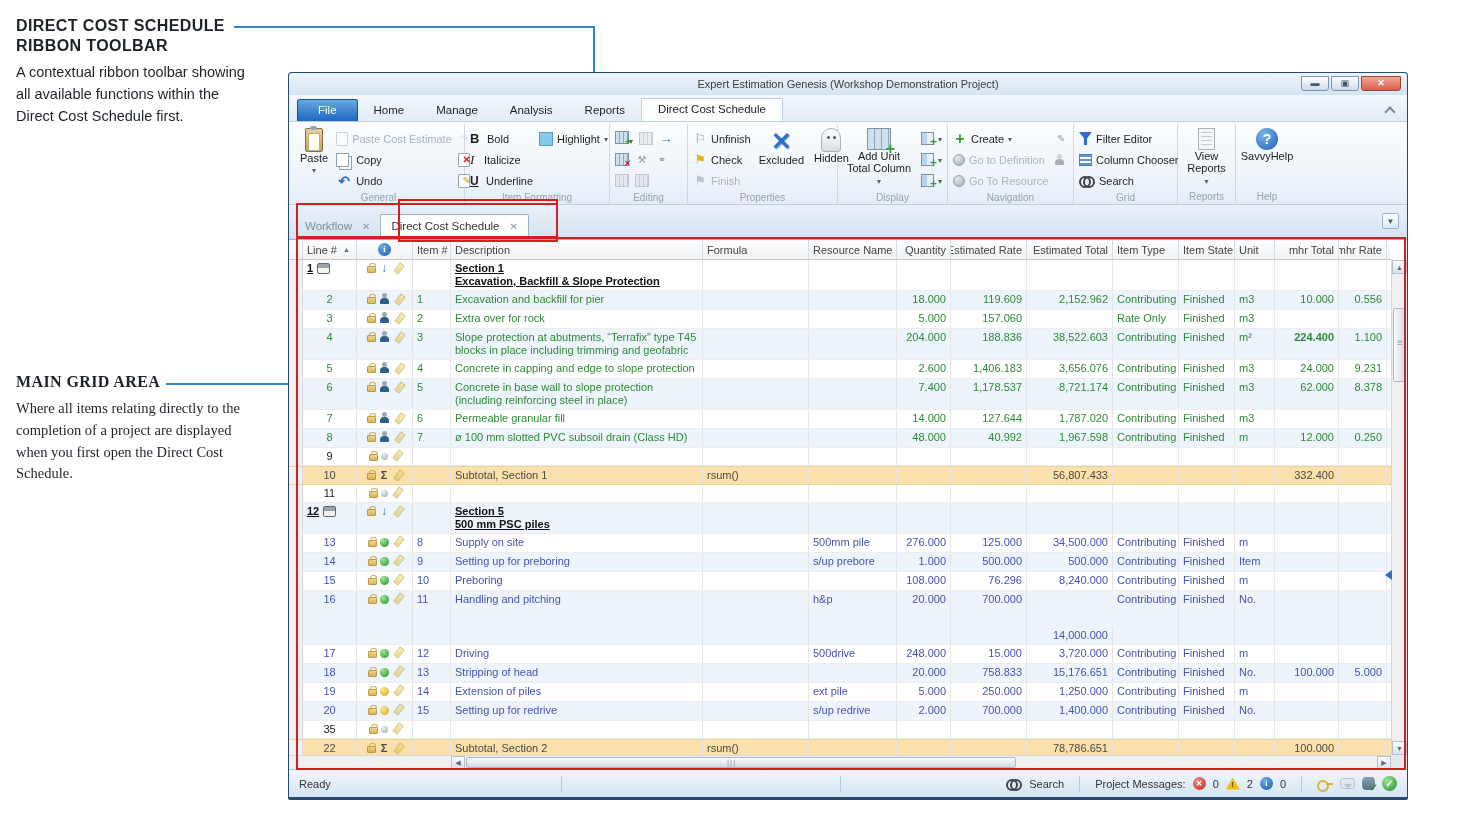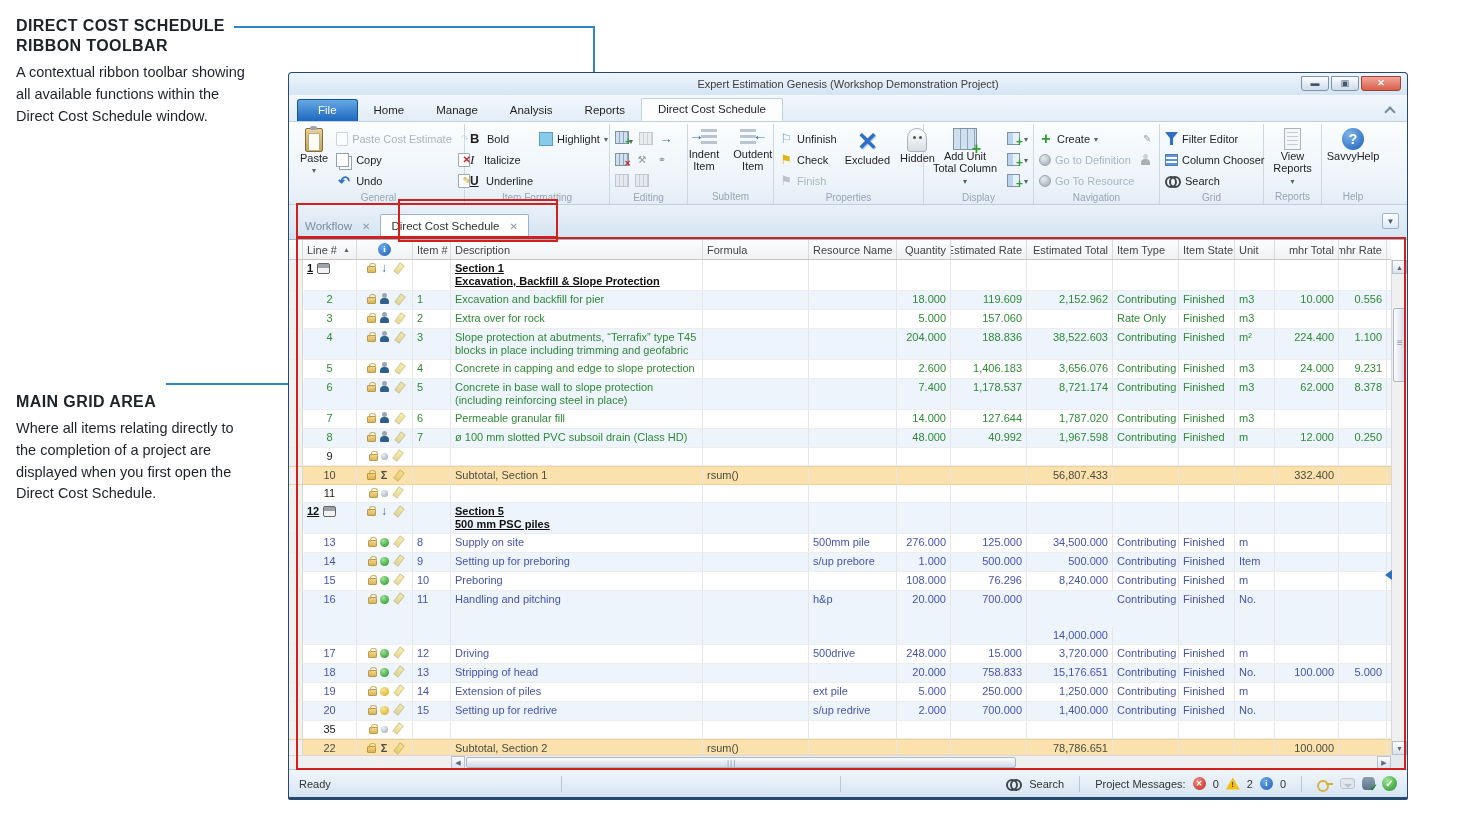--- a/index.html
+++ b/index.html
@@ -173,27 +173,27 @@
   .sb-bubble::after { content:""; position:absolute; left:3px; bottom:-4px; border:4px solid transparent; border-top-color:#aab3bc; }
   .sb-db { width:13px; height:13px; background:linear-gradient(#8aa0b4,#5c7386); border-radius:3px/5px; }
   .sb-db::after { content:"✓"; position:absolute; right:-3px; bottom:-3px; color:#1d8f1d; font-size:10px; font-weight:bold; }
   .sb-ok { width:15px; height:15px; border-radius:50%; background:radial-gradient(circle at 35% 30%,#9fe59a,#1d8f1d); color:#fff; font-size:10px; font-weight:bold; text-align:center; line-height:15px; }
 </style>
 </head>
 <body>
 
 <div class="ann" style="left:16px; top:16px;">
   <h2><span>DIRECT COST SCHEDULE</span><br><span>RIBBON TOOLBAR</span></h2>
-  <p>A contextual ribbon toolbar showing all available functions within the Direct Cost Schedule window.</p>
+  <p>A contextual ribbon toolbar showing all available functions within the Direct Cost Schedule first.</p>
 </div>
 <div class="callout" style="left:234px; top:26px; width:361px; height:2px;"></div>
 <div class="callout" style="left:593px; top:26px; width:2px; height:75px;"></div>
 <div class="callout-dot" style="left:589px; top:99px;"></div>
 
-<div class="ann" style="left:16px; top:392px;">
+<div class="ann" style="left:16px; top:372px;font-family:Liberation Serif, serif;">
   <h2>MAIN GRID AREA</h2>
   <p>Where all items relating directly to the completion of a project are displayed when you first open the Direct Cost Schedule.</p>
 </div>
 <div class="callout" style="left:166px; top:383px; width:128px; height:2px;"></div>
 <div class="callout-dot" style="left:291px; top:379px;"></div>
 
 <div class="appwin">
 
   <div class="titlebar">
     <span class="title">Expert Estimation Genesis (Workshop Demonstration Project)</span>
@@ -296,33 +296,20 @@
           </div>
           <div class="rrow" style="gap:6px">
             <span class="ri ri-cell dim"></span>
             <span class="ri ri-cell dim"></span>
           </div>
         </div>
       </div>
       <div class="glabel">Editing</div>
     </div>
 
-    <div class="rgroup" style="width:86px">
-      <div class="rbody" style="justify-content:center; gap:4px; width:100%">
-        <div class="bigbtn">
-          <span class="ri ri-bars"></span>
-          <span class="two-line">Indent Item</span>
-        </div>
-        <div class="bigbtn">
-          <span class="ri ri-bars out"></span>
-          <span class="two-line">Outdent Item</span>
-        </div>
-      </div>
-      <div class="glabel">SubItem</div>
-    </div>
 
     <div class="rgroup" style="width:150px">
       <div class="rbody">
         <div class="rcol" style="flex:1">
           <div class="rrow">
               <span class="ri ri-flag flag-un">⚐</span>
               <span>Unfinish</span>
             </div>
           <div class="rrow">
               <span class="ri ri-flag flag-chk">⚑</span>
@@ -611,21 +598,21 @@
               <div>Slope protection at abutments, “Terrafix” type T45 blocks in place including trimming and geofabric</div>
             </div>
             <div class="cell c-green" style="width: 106px;"></div>
             <div class="cell c-green" style="width: 88px;"></div>
             <div class="cell num c-green" style="width: 54px;">204.000</div>
             <div class="cell num c-green" style="width: 76px;">188.836</div>
             <div class="cell num c-green" style="width: 86px;">38,522.603</div>
             <div class="cell c-green" style="width: 66px;">Contributing</div>
             <div class="cell c-green" style="width: 56px;">Finished</div>
             <div class="cell c-green" style="width: 40px;">m²</div>
-            <div class="cell num c-green" style="width: 64px;">224.400</div>
+            <div class="cell num c-green" style="width: 64px; font-weight: bold;">224.400</div>
             <div class="cell num c-green" style="width: 48px;">1.100</div>
           </div>
           <div class="grow">
             <div class="cell gutter c-green" style="width: 14px;"></div>
             <div class="cell c-green" style="width: 54px;">
               <span class="lineno center" style="display: flex; justify-content: center;">
                 <span>5</span>
               </span>
             </div>
             <div class="cell c-green" style="width: 56px;">

